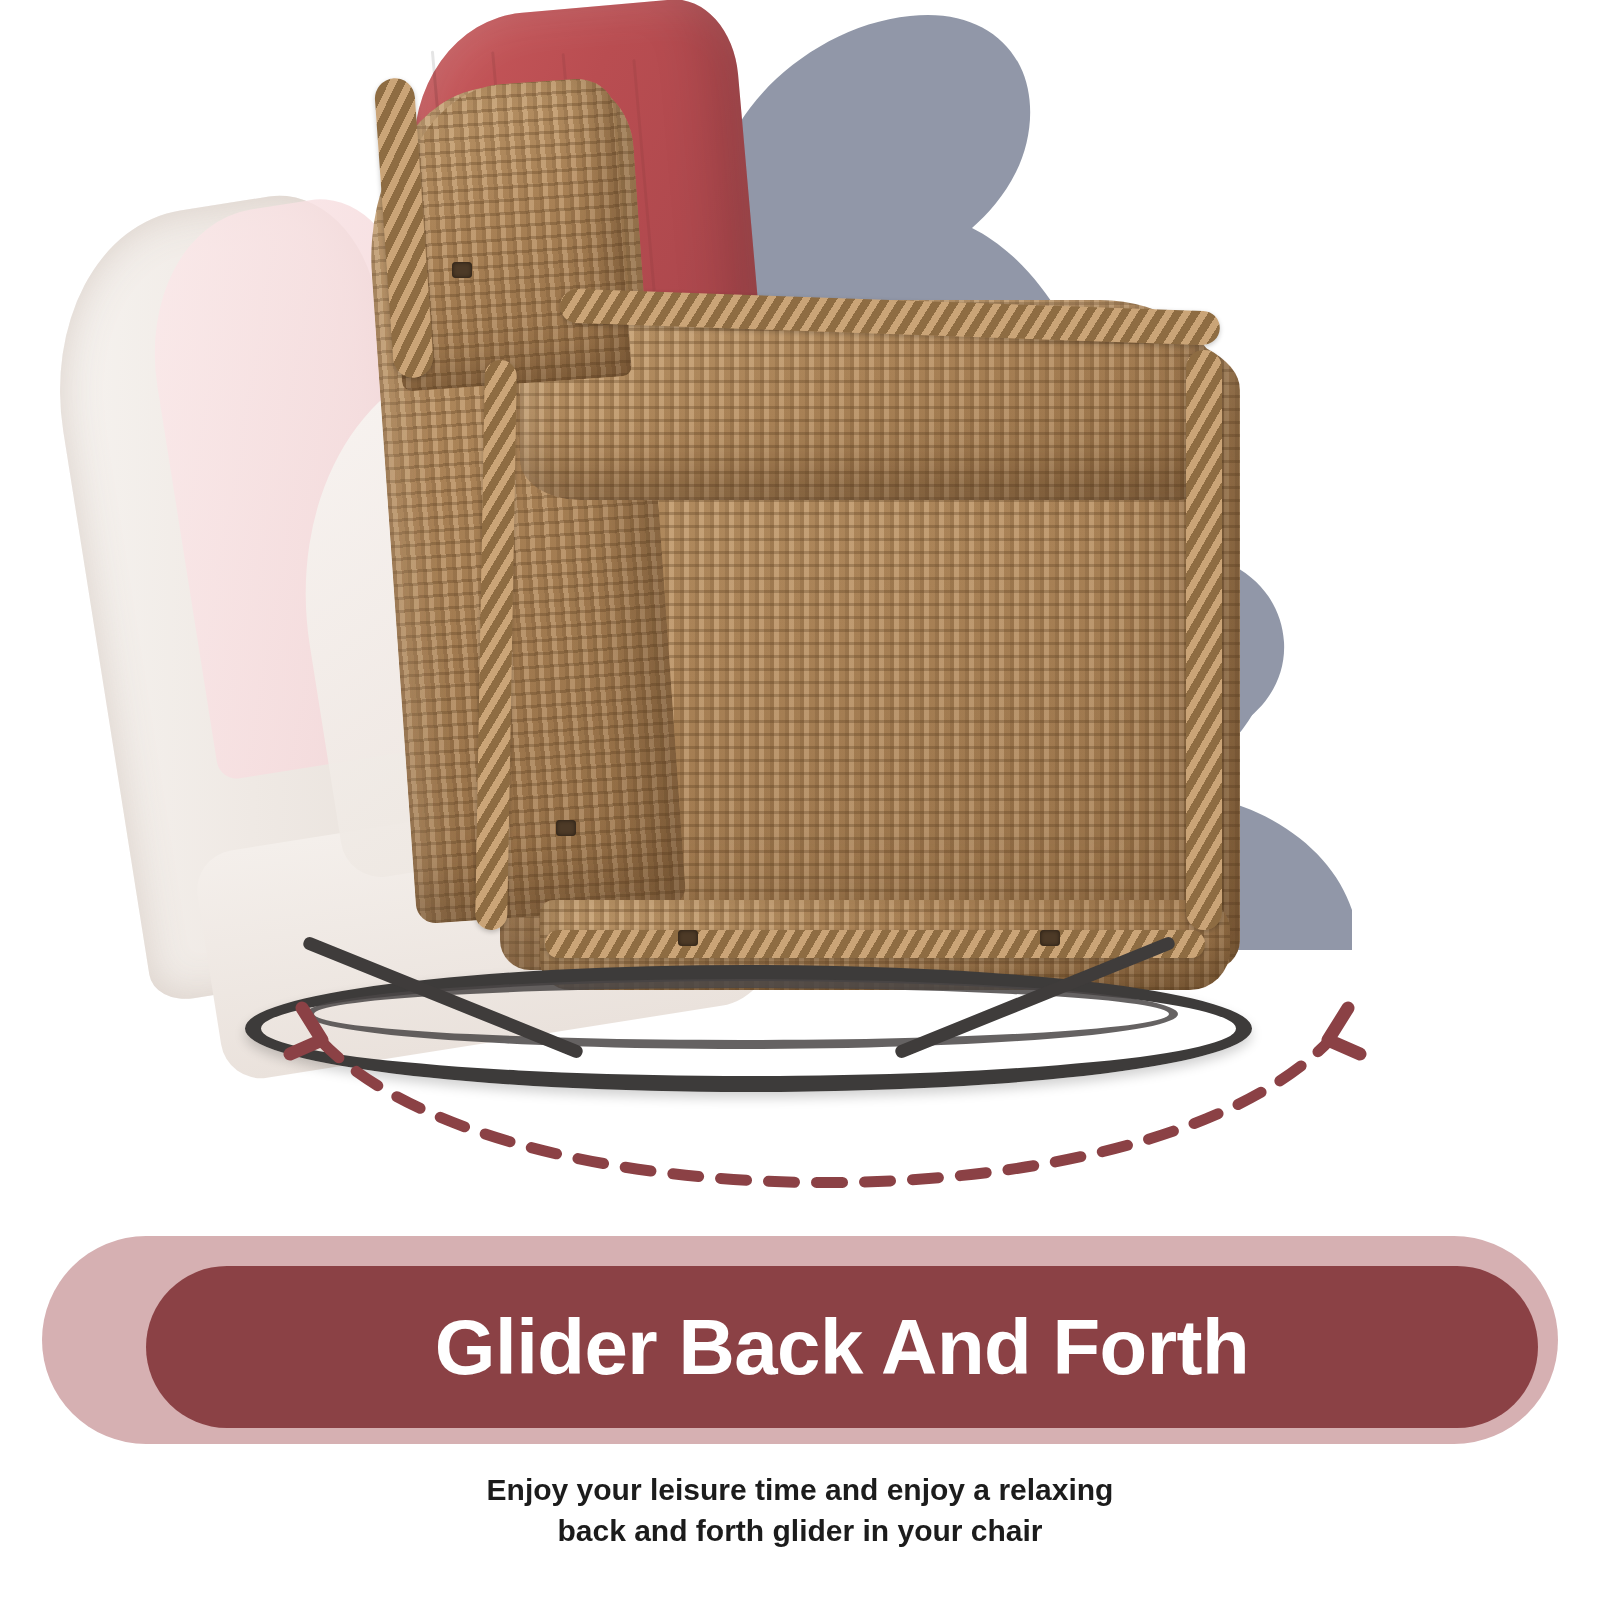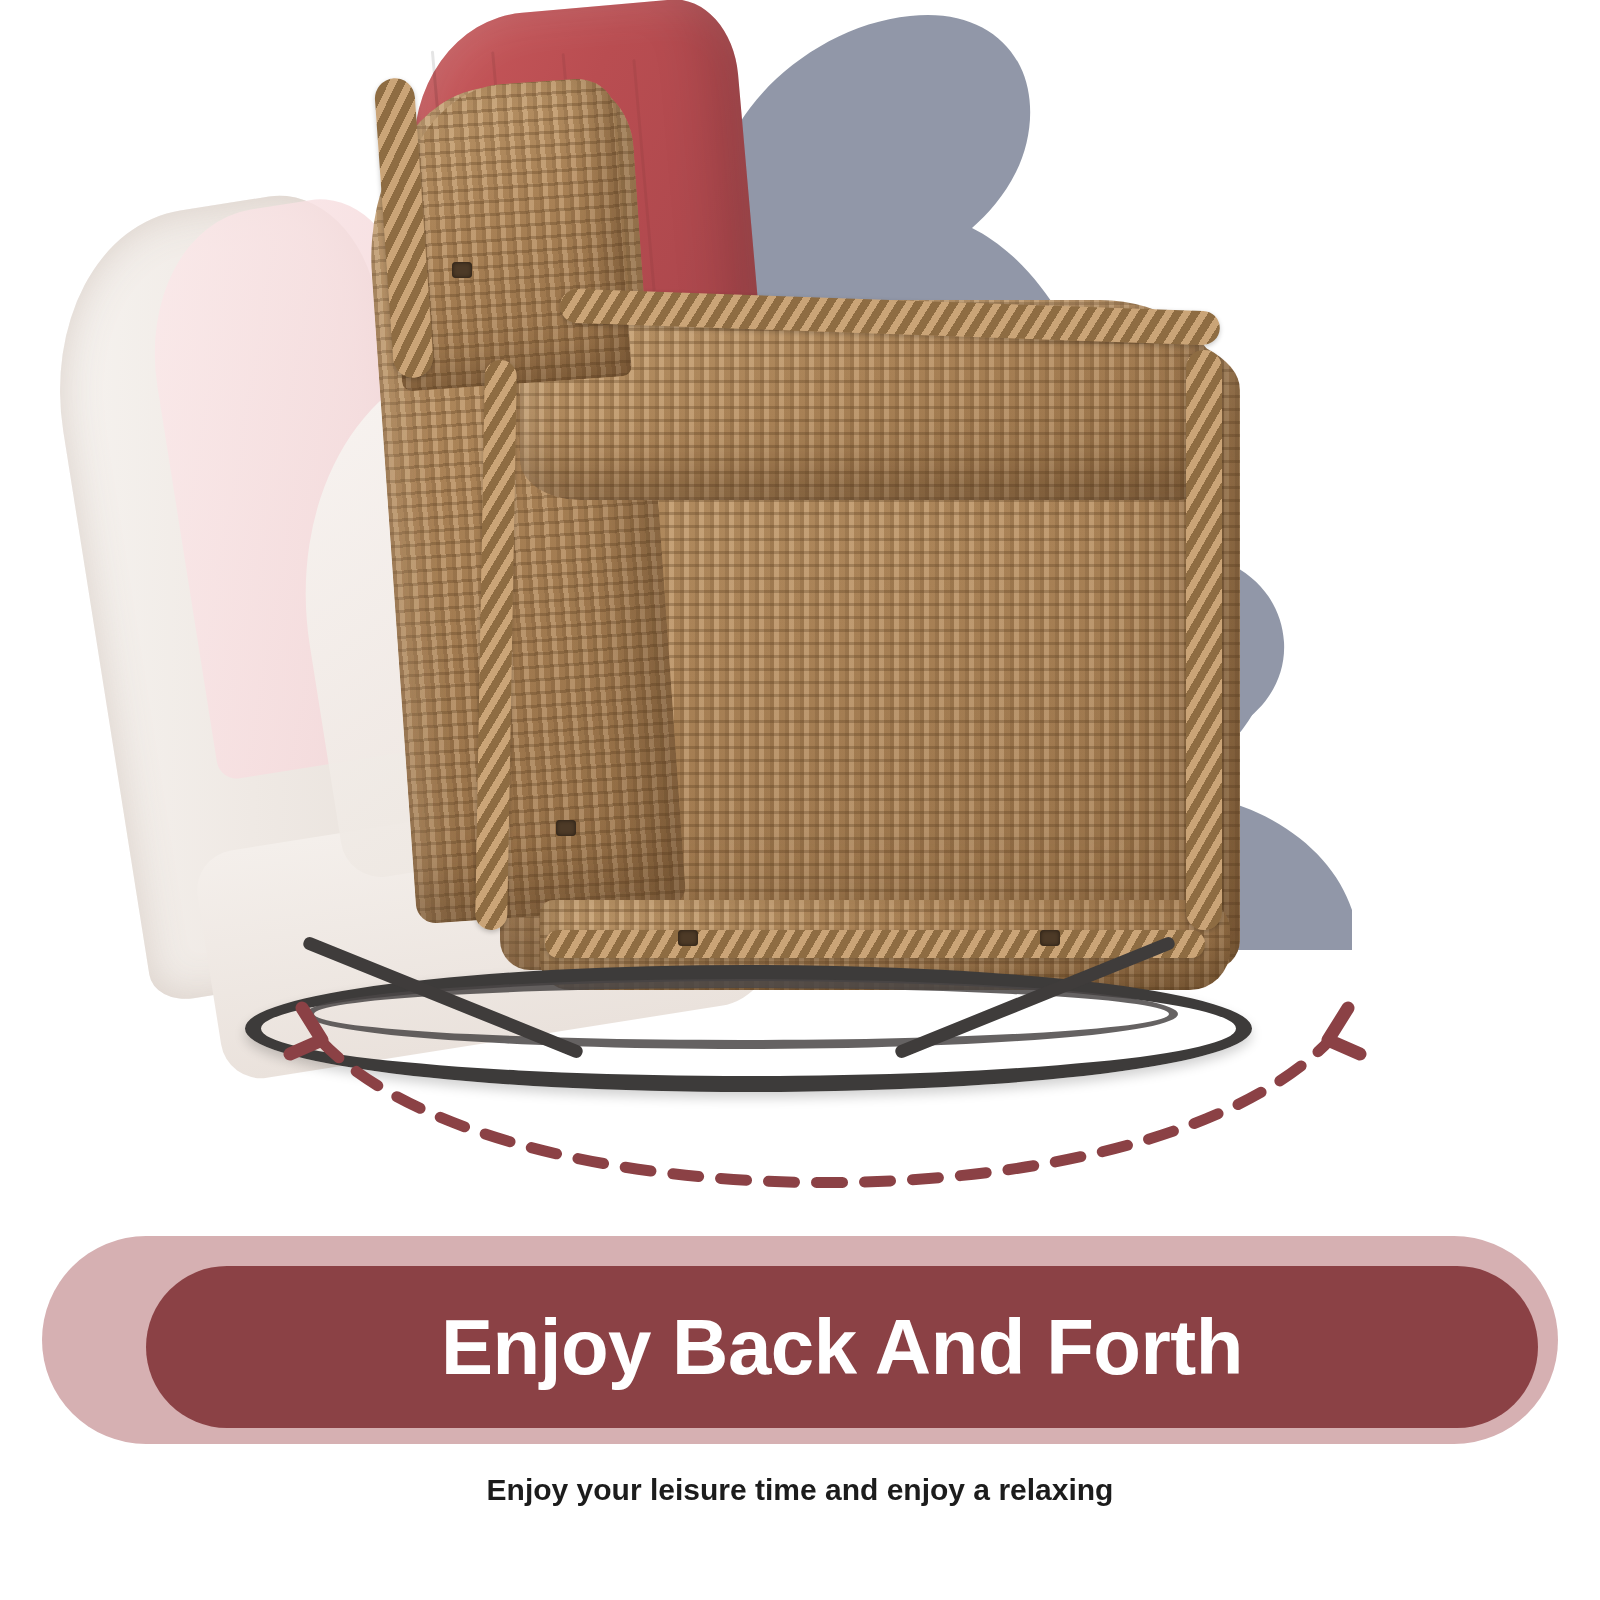--- a/index.html
+++ b/index.html
@@ -319,19 +319,20 @@
       <path d="M60 40 C 240 230, 890 230, 1070 40" fill="none" stroke="#8b4145" stroke-width="11" stroke-dasharray="26 22" stroke-linecap="round"></path>
       <path d="M62 40 L 42 8 M62 40 L 30 54" fill="none" stroke="#8b4145" stroke-width="13" stroke-linecap="round"></path>
       <path d="M1068 40 L 1088 8 M1068 40 L 1100 54" fill="none" stroke="#8b4145" stroke-width="13" stroke-linecap="round"></path>
     </svg>
   </div>
 </div>
 
 <div id="caption-area">
   <div class="band-outer">
     <div class="band-inner">
-      <span class="band-title">Enjoy Back And Forth</span>
+      <span class="band-title">Glider Back And Forth</span>
     </div>
   </div>
   <div class="sub-lines">
     <div>Enjoy your leisure time and enjoy a relaxing</div>
+    <div>back and forth glider in your chair</div>
   </div>
 </div>
 
 </body></html>

